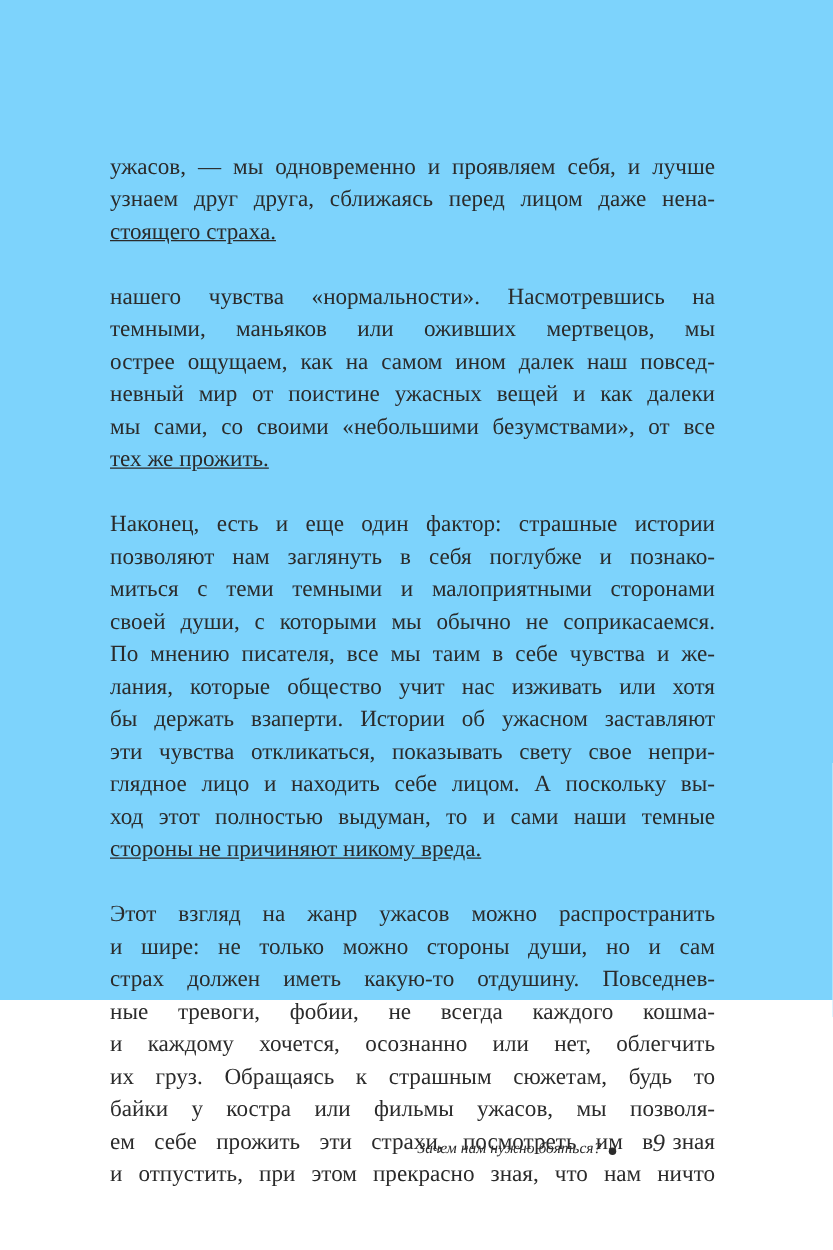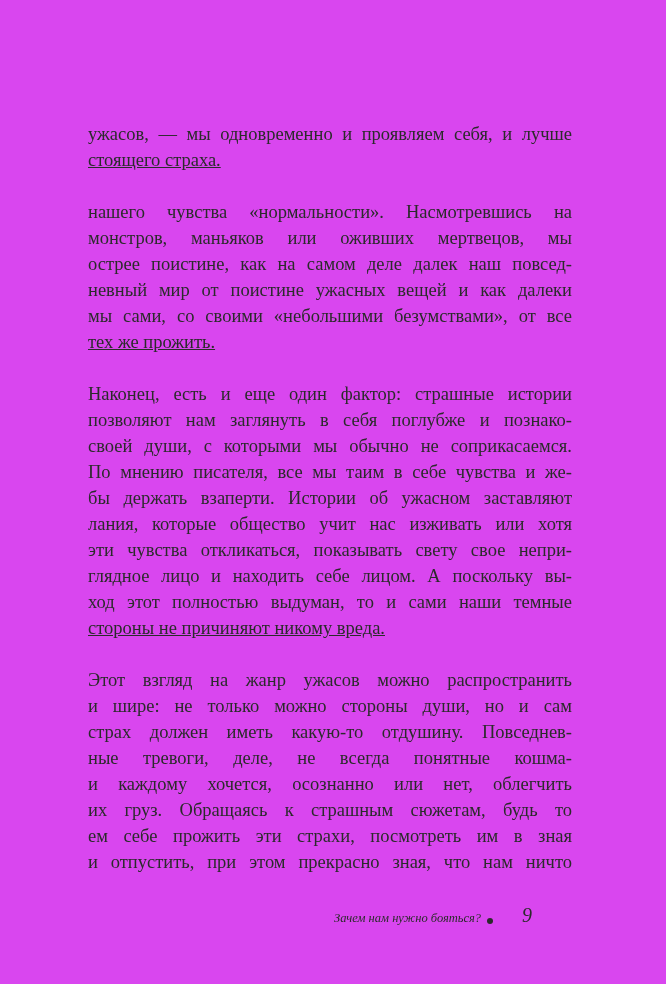--- a/index.html
+++ b/index.html
@@ -1,17 +1,17 @@
 <!DOCTYPE html>
 <html><head>
 <meta charset="utf-8">
 <style>
   html, body { margin: 0; padding: 0; background: #ffffff; }
   body { width: 666px; height: 1000px; position: relative; overflow: hidden; }
-  .page { position: absolute; left: 0; top: 0; width: 666px; height: 984px; background: #d946ef; }
+  .page { position: absolute; left: 0; top: 0; width: 666px; height: 800px; background: #7dd3fc; }
   .text-block {
     position: absolute; left: 88px; top: 121px; width: 484px;
     font-family: "Liberation Serif", "DejaVu Serif", serif;
     font-size: 18.5px; line-height: 26px; color: #2b2b2b;
   }
   .para { margin: 0 0 26px 0; }
   .line { display: block; text-align: justify; text-align-last: justify; white-space: nowrap; height: 26px; }
   .line.last { text-align-last: left; text-decoration: underline; }
   .footer {
     position: absolute; top: 905px; left: 0; width: 666px; height: 30px;
@@ -21,49 +21,52 @@
   .bullet { position: absolute; left: 487px; top: 13px; width: 6px; height: 6px; border-radius: 50%; background: #2b2b2b; }
   .page-number { position: absolute; left: 522px; top: -1px; font-size: 20px; }
 </style>
 </head>
 <body>
 
 <div class="page">
   <div class="text-block">
     <p class="para">
       <span class="line">ужасов, — мы одновременно и проявляем себя, и лучше</span>
+      <span class="line">узнаем друг друга, сближаясь перед лицом даже нена-</span>
       <span class="line last">стоящего страха.</span>
     </p>
     <p class="para">
       <span class="line">нашего чувства «нормальности». Насмотревшись на</span>
-      <span class="line">монстров, маньяков или оживших мертвецов, мы</span>
-      <span class="line">острее поистине, как на самом деле далек наш повсед-</span>
+      <span class="line">темными, маньяков или оживших мертвецов, мы</span>
+      <span class="line">острее ощущаем, как на самом ином далек наш повсед-</span>
       <span class="line">невный мир от поистине ужасных вещей и как далеки</span>
       <span class="line">мы сами, со своими «небольшими безумствами», от все</span>
       <span class="line last">тех же прожить.</span>
     </p>
     <p class="para">
       <span class="line">Наконец, есть и еще один фактор: страшные истории</span>
       <span class="line">позволяют нам заглянуть в себя поглубже и познако-</span>
+      <span class="line">миться с теми темными и малоприятными сторонами</span>
       <span class="line">своей души, с которыми мы обычно не соприкасаемся.</span>
       <span class="line">По мнению писателя, все мы таим в себе чувства и же-</span>
+      <span class="line">лания, которые общество учит нас изживать или хотя</span>
       <span class="line">бы держать взаперти. Истории об ужасном заставляют</span>
-      <span class="line">лания, которые общество учит нас изживать или хотя</span>
       <span class="line">эти чувства откликаться, показывать свету свое непри-</span>
       <span class="line">глядное лицо и находить себе лицом. А поскольку вы-</span>
       <span class="line">ход этот полностью выдуман, то и сами наши темные</span>
       <span class="line last">стороны не причиняют никому вреда.</span>
     </p>
     <p class="para">
       <span class="line">Этот взгляд на жанр ужасов можно распространить</span>
       <span class="line">и шире: не только можно стороны души, но и сам</span>
       <span class="line">страх должен иметь какую-то отдушину. Повседнев-</span>
-      <span class="line">ные тревоги, деле, не всегда понятные кошма-</span>
+      <span class="line">ные тревоги, фобии, не всегда каждого кошма-</span>
       <span class="line">и каждому хочется, осознанно или нет, облегчить</span>
       <span class="line">их груз. Обращаясь к страшным сюжетам, будь то</span>
+      <span class="line">байки у костра или фильмы ужасов, мы позволя-</span>
       <span class="line">ем себе прожить эти страхи, посмотреть им в зная</span>
       <span class="line">и отпустить, при этом прекрасно зная, что нам ничто</span>
 
     </p>
   </div>
 
   <div class="footer">
     <span class="running-title">Зачем нам нужно бояться?</span>
     <span class="bullet"></span>
     <span class="page-number">9</span>

